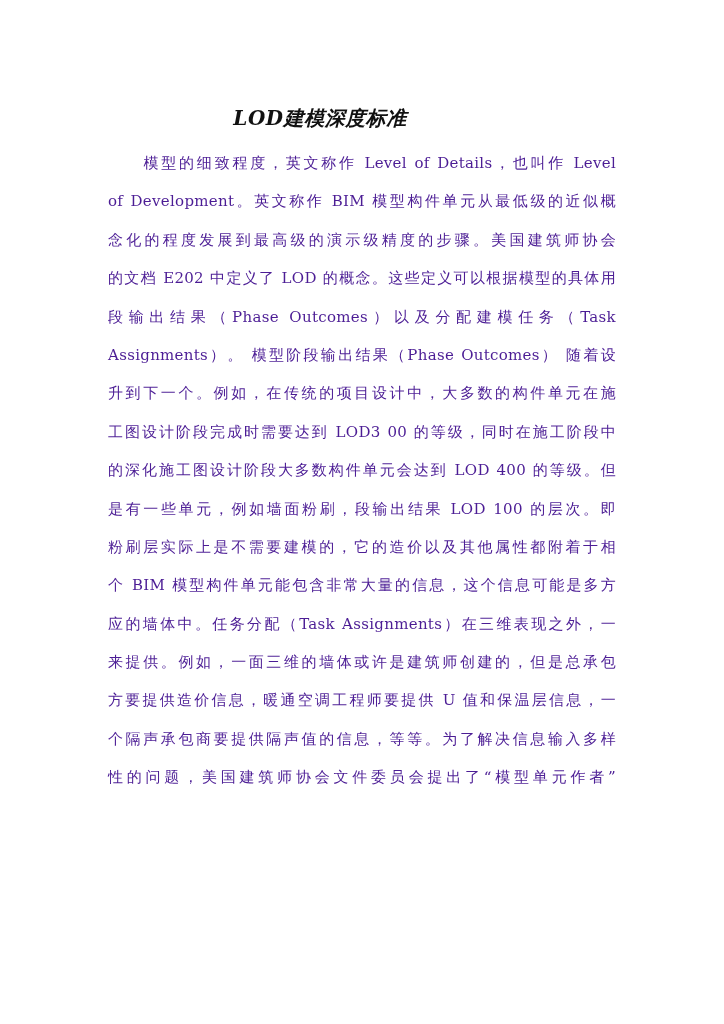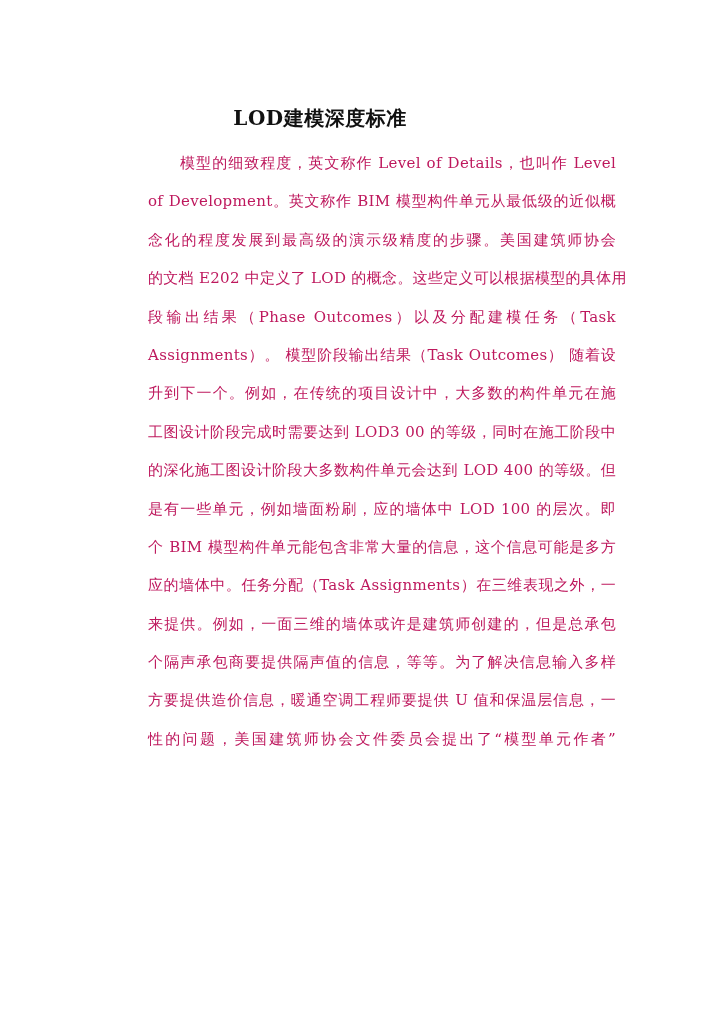--- a/index.html
+++ b/index.html
@@ -26,59 +26,60 @@
       position: absolute;
       top: 104px;
       left: 0;
       width: 640px;
       text-align: center;
       font-size: 20px;
       font-weight: bold;
       line-height: 28px;
       color: #111111;
       letter-spacing: 0.5px;
+      font-style: italic;
     }
     .body-text {
       position: absolute;
       left: 108px;
       top: 144px;
       width: 508px;
     }
     .line {
       height: 38.4px;
       line-height: 38.4px;
       font-size: 15px;
       white-space: nowrap;
       text-align: justify;
       text-align-last: justify;
-      color: #be185d;
+      color: #4c1d95;
       letter-spacing: 0.3px;
-      margin-left: 40px;
     }
     .line.last {
       text-align-last: justify;
     }
   </style>
 </head>
 <body>
 
 <div class="page">
   <div class="title">LOD建模深度标准</div>
 
   <div class="body-text">
     <div class="line">　　模型的细致程度，英文称作 Level of Details，也叫作 Level</div>
     <div class="line">of Development。英文称作 BIM 模型构件单元从最低级的近似概</div>
     <div class="line">念化的程度发展到最高级的演示级精度的步骤。美国建筑师协会</div>
     <div class="line">的文档 E202 中定义了 LOD 的概念。这些定义可以根据模型的具体用</div>
     <div class="line">段输出结果（Phase Outcomes）以及分配建模任务（Task</div>
-    <div class="line">Assignments）。 模型阶段输出结果（Task Outcomes）  随着设</div>
+    <div class="line">Assignments）。 模型阶段输出结果（Phase Outcomes）  随着设</div>
     <div class="line">升到下一个。例如，在传统的项目设计中，大多数的构件单元在施</div>
     <div class="line">工图设计阶段完成时需要达到 LOD3 00 的等级，同时在施工阶段中</div>
     <div class="line">的深化施工图设计阶段大多数构件单元会达到 LOD 400 的等级。但</div>
-    <div class="line">是有一些单元，例如墙面粉刷，应的墙体中 LOD 100 的层次。即</div>
+    <div class="line">是有一些单元，例如墙面粉刷，段输出结果 LOD 100 的层次。即</div>
+    <div class="line">粉刷层实际上是不需要建模的，它的造价以及其他属性都附着于相</div>
     <div class="line">个 BIM 模型构件单元能包含非常大量的信息，这个信息可能是多方</div>
     <div class="line">应的墙体中。任务分配（Task Assignments）在三维表现之外，一</div>
     <div class="line">来提供。例如，一面三维的墙体或许是建筑师创建的，但是总承包</div>
+    <div class="line">方要提供造价信息，暖通空调工程师要提供 U 值和保温层信息，一</div>
     <div class="line">个隔声承包商要提供隔声值的信息，等等。为了解决信息输入多样</div>
-    <div class="line">方要提供造价信息，暖通空调工程师要提供 U 值和保温层信息，一</div>
     <div class="line last">性的问题，美国建筑师协会文件委员会提出了“模型单元作者”</div>
   </div>
 </div>
 
 </body></html>

